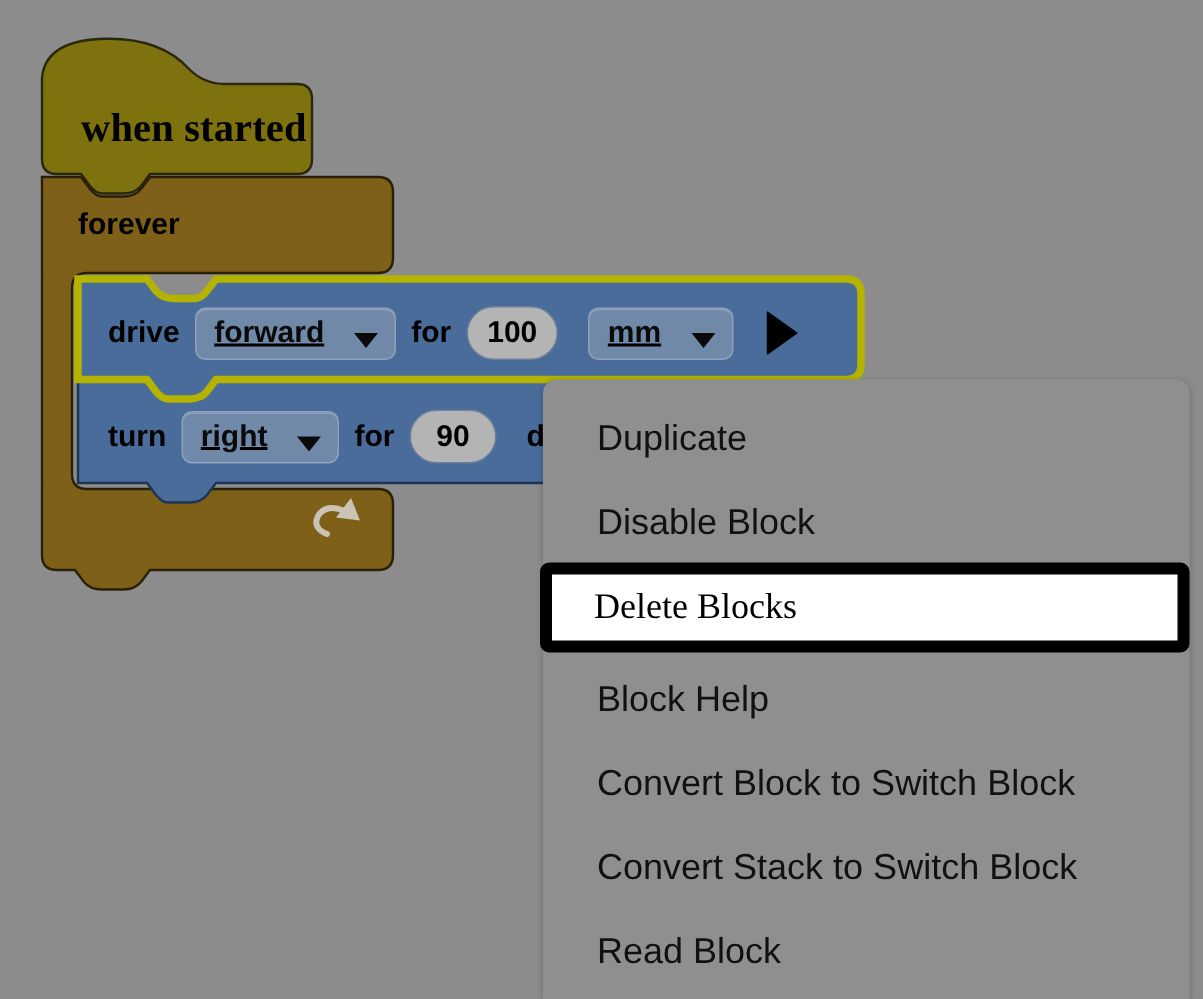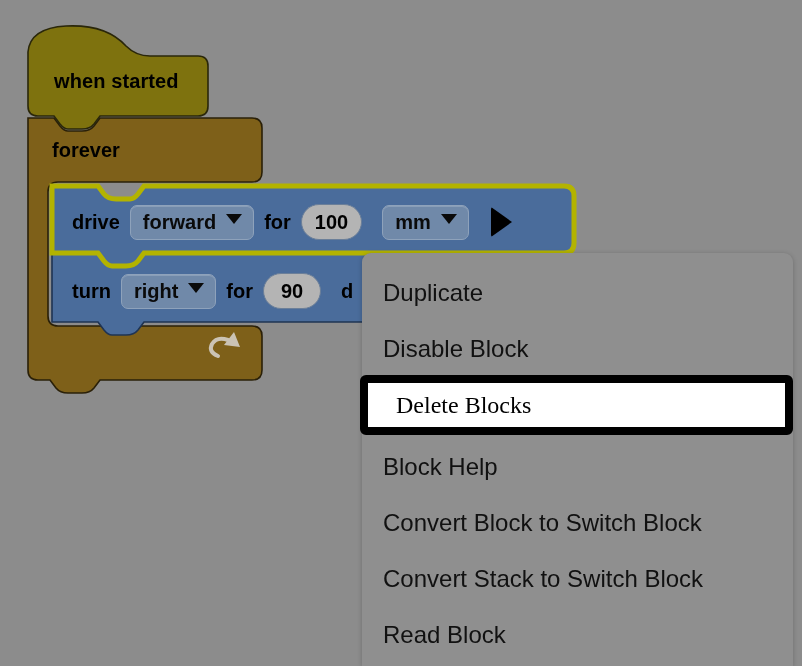--- a/index.html
+++ b/index.html
@@ -44,22 +44,23 @@
     font-weight: bold;
     color: #000;
     white-space: nowrap;
     user-select: none;
   }
 
   
   .lbl-when-started {
     left: 54px;
     top: 70px;
-    font-size: 20px;
+    font-size: 27px;
     letter-spacing: 0.1px;
+    font-family: Liberation Serif, serif;
   }
   .lbl-forever {
     left: 52px;
     top: 139px;
     font-size: 20px;
   }
 
   
   .drive-row {
     position: absolute;
@@ -81,28 +82,29 @@
   .kw {
     font-size: 20px;
     font-weight: bold;
     color: #000;
     white-space: nowrap;
     user-select: none;
   }
 
   .dropdown {
     display: inline-flex;
-    align-items: flex-start;
-    gap: 10px;
+    align-items: flex-end;
+    gap: 20px;
     background: #7089a9;
     border: 1px solid #8ea2bb;
     border-radius: 7px;
     padding: 6px 11px 7px 12px;
     margin: 0 10px;
     box-shadow: inset 0 1px 0 rgba(255,255,255,0.18);
+    text-decoration: underline;
   }
   .dropdown .dd-text {
     font-size: 20px;
     font-weight: bold;
     color: #0a0a0a;
     line-height: 1;
     white-space: nowrap;
   }
   .caret {
     width: 0; height: 0;
@@ -154,21 +156,21 @@
     box-shadow: 0 1px 5px rgba(0,0,0,0.22);
     box-sizing: border-box;
     padding-top: 0;
     overflow: visible;
   }
   .menu-item {
     position: relative;
     height: 56px;
     display: flex;
     align-items: center;
-    padding-left: 21px;
+    padding-left: 36px;
     font-size: 24px;
     color: #111;
     white-space: nowrap;
     box-sizing: border-box;
   }
   .menu-item.first { margin-top: 12px; }
 
   .menu-item.highlighted {
     position: absolute;
     left: -2px;

